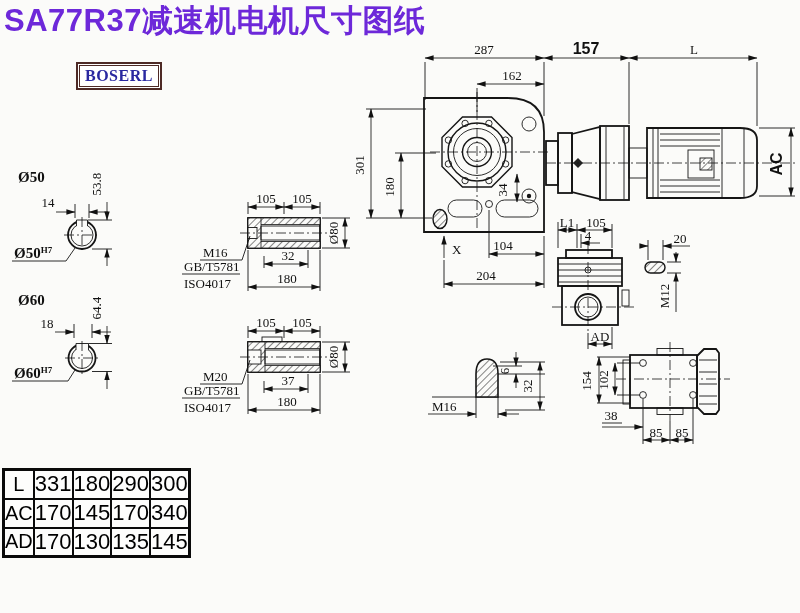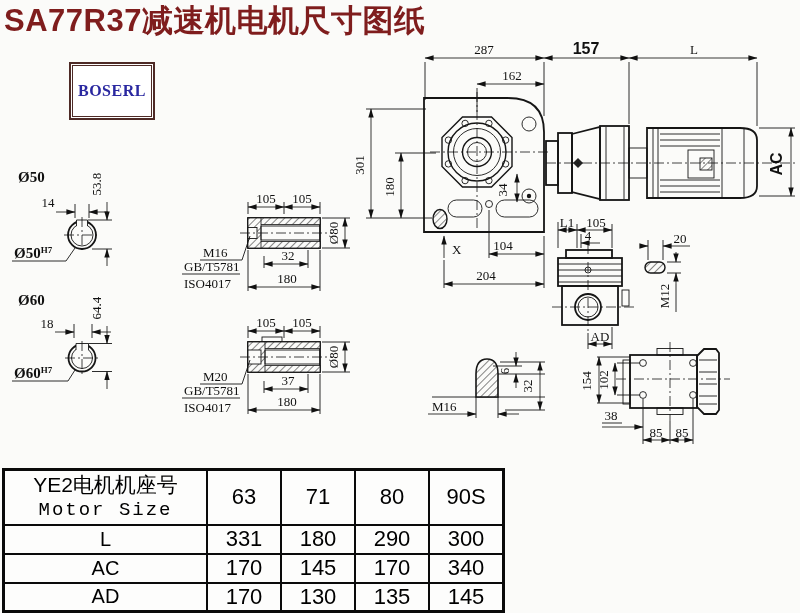--- a/index.html
+++ b/index.html
@@ -1,18 +1,18 @@
 <!DOCTYPE html>
 <html><head>
 <meta charset="utf-8">
 <style>
   html,body{margin:0;padding:0;}
   body{width:800px;height:613px;position:relative;background:#fbfbf9;font-family:"Liberation Sans",sans-serif;overflow:hidden;}
-  .title{position:absolute;left:4px;top:0px;font-size:31px;font-weight:bold;color:#7f1d1d;letter-spacing:0.5px;white-space:nowrap;}
-  .logo{position:absolute;left:69px;top:62px;border:2px solid #4e2a26;box-shadow:inset 0 0 0 1px #fff, inset 0 0 0 2px #4e2a26;padding:18px 7px;background:#fff;
+  .title{position:absolute;left:4px;top:0px;font-size:31px;font-weight:bold;color:#6d28d9;letter-spacing:0.5px;white-space:nowrap;}
+  .logo{position:absolute;left:76px;top:62px;border:2px solid #4e2a26;box-shadow:inset 0 0 0 1px #fff, inset 0 0 0 2px #4e2a26;padding:3px 7px;background:#fff;
         color:#2a28a0;font-family:"Liberation Serif",serif;font-weight:bold;font-size:16px;letter-spacing:0.5px;}
   svg.draw{position:absolute;left:0;top:0;}
   svg text{fill:#111;font-family:"Liberation Serif",serif;font-size:13px;}
   svg text.big{font-size:15px;font-weight:bold;}
   svg text.sansb{font-family:"Liberation Sans",sans-serif;font-weight:bold;font-size:16px;}
   .o{fill:none;stroke:#151515;stroke-width:1.8;}
   .o2{fill:none;stroke:#151515;stroke-width:1.4;}
   .t{fill:none;stroke:#151515;stroke-width:0.9;}
   .d{fill:none;stroke:#151515;stroke-width:0.85;}
   .cl{fill:none;stroke:#151515;stroke-width:0.8;stroke-dasharray:10 3 2 3;}
@@ -355,30 +355,20 @@
     <line class="t" x1="693" y1="399" x2="693" y2="444"></line>
     <line class="d" marker-start="url(#arr)" marker-end="url(#arr)" x1="643" y1="440" x2="670" y2="440"></line>
     <line class="d" marker-start="url(#arr)" marker-end="url(#arr)" x1="670" y1="440" x2="693" y2="440"></line>
     <text x="656" y="437" text-anchor="middle">85</text>
     <text x="682" y="437" text-anchor="middle">85</text>
   </g>
 </svg>
 
 <table class="spec">
   <tbody>
-      <tr class="hrow">
-    <td class="hdr">
-      <div class="cn">YE2电机机座号</div>
-      <div class="en">Motor Size</div>
-    </td>
-    <td class="col num">63</td>
-    <td class="col num">71</td>
-    <td class="col num">80</td>
-    <td class="col num">90S</td>
-  </tr>
   <tr class="drow">
     <td class="rowlbl">L</td>
     <td class="num">331</td>
     <td class="num">180</td>
     <td class="num">290</td>
     <td class="num">300</td>
   </tr>
   <tr class="drow">
     <td class="rowlbl">AC</td>
     <td class="num">170</td>

